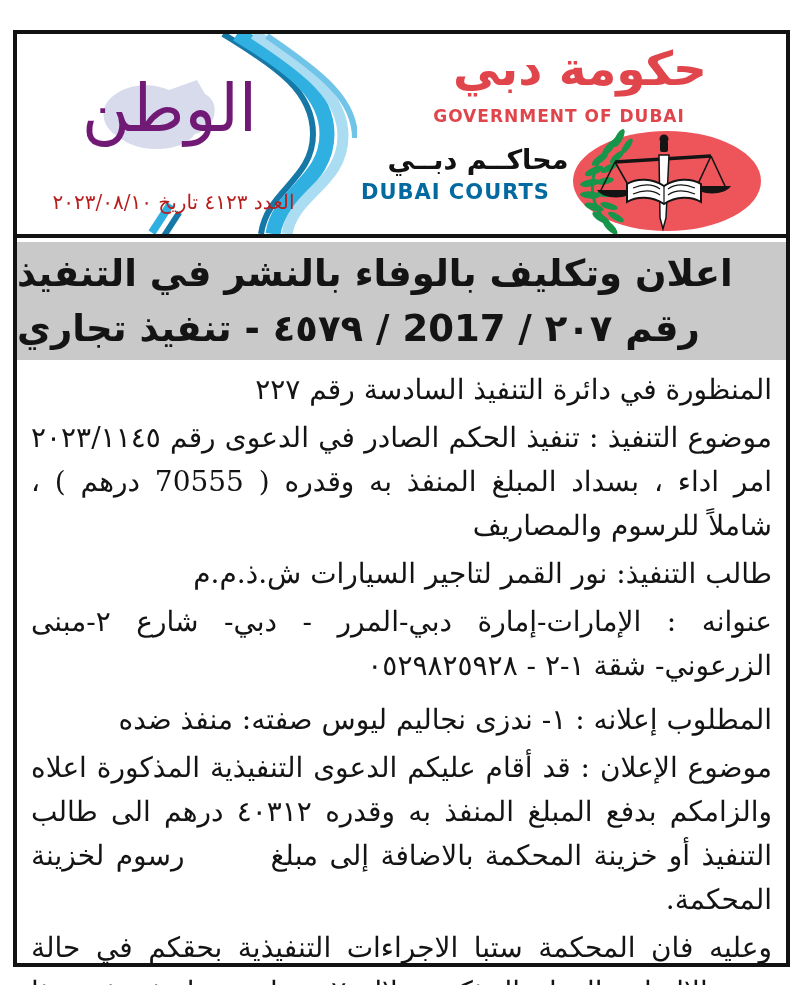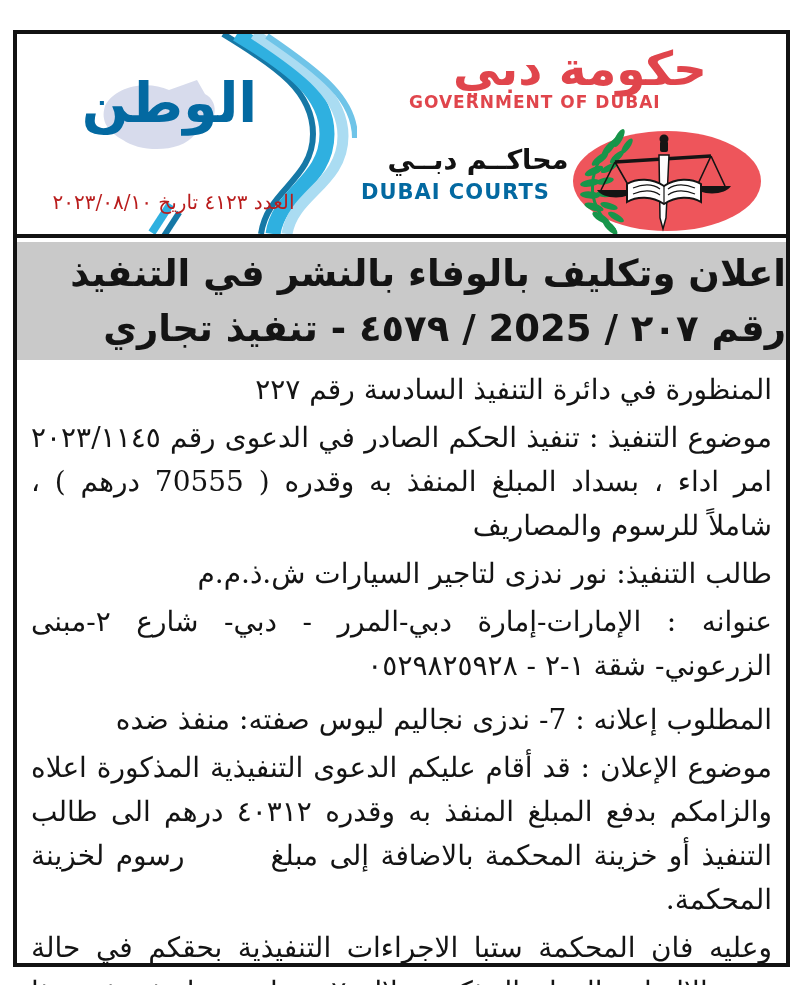--- a/index.html
+++ b/index.html
@@ -4,36 +4,36 @@
 <style>
   html,body{margin:0;padding:0;background:#ffffff;}
   .page{position:relative;width:803px;height:985px;background:#ffffff;overflow:hidden;
         font-family:"DejaVu Sans",sans-serif;}
   .frame{position:absolute;left:13px;top:30px;width:777px;height:937px;
          border:4px solid #121212;background:#ffffff;box-sizing:border-box;}
   
   .header{position:absolute;left:0;top:0;width:100%;height:200px;overflow:hidden;}
   .wave-svg{position:absolute;left:0;top:0;}
   .alwatan{position:absolute;left:40px;top:42px;width:225px;text-align:center;
-           font-size:55px;font-weight:700;color:#0369a1;direction:rtl;line-height:1;}
+           font-size:66px;font-weight:400;color:#701a75;direction:rtl;line-height:1;}
   .issue{position:absolute;left:4px;top:156px;width:305px;text-align:center;
          font-size:20px;color:#b91c1c;direction:rtl;font-family:"DejaVu Serif",serif;}
   .gov-callig{position:absolute;left:400px;top:4px;width:290px;text-align:right;
               font-size:47px;font-weight:700;color:#e0454c;direction:rtl;line-height:1.3;}
-  .gov-en{position:absolute;left:392px;top:58px;width:300px;text-align:left;
+  .gov-en{position:absolute;left:392px;top:72px;width:300px;text-align:center;
           font-size:17px;font-weight:800;color:#e0454c;letter-spacing:1px;}
   .courts-ar{position:absolute;left:356px;top:110px;width:210px;text-align:center;
              font-size:27px;font-weight:700;color:#121212;direction:rtl;}
   .courts-en{position:absolute;left:344px;top:146px;width:230px;text-align:left;
              font-size:21px;font-weight:800;color:#0369a1;letter-spacing:1px;}
   .emblem-svg{position:absolute;left:540px;top:94px;}
   
   .sep{position:absolute;top:200px;left:0;width:100%;height:4px;background:#121212;}
   .titleband{position:absolute;top:208px;left:0;width:100%;height:118px;background:#c9c9c9;
-             text-align:right;direction:rtl;color:#141414;}
+             text-align:left;direction:rtl;color:#141414;}
   .titleband .t1,.titleband .t2{font-size:37px;font-weight:900;line-height:55px;}
   .titleband .t1{padding-top:4px;}
   
   .bodytext{position:absolute;top:330px;left:14px;right:14px;bottom:2px;direction:rtl;
             text-align:justify;font-family:"DejaVu Serif",serif;font-size:28px;
             line-height:44px;color:#141414;}
   .bodytext p{margin:4px 0 4px 0;}
   .bodytext p.gap-top{margin-top:10px;}
   .blank-gap{display:inline-block;width:86px;}
 </style>
@@ -104,27 +104,27 @@
           <path d="M107,58 L107,76 M76,60 C86,56 96,56 103,61 M76,66 C86,62 96,62 103,67
                    M138,60 C128,56 118,56 111,61 M138,66 C128,62 118,62 111,67" stroke="#141414" stroke-width="1.2" fill="none"></path>
         </g>
       </svg>
     </div>
 
     <div class="sep"></div>
 
     <div class="titleband">
       <div class="t1">اعلان وتكليف بالوفاء بالنشر في التنفيذ</div>
-      <div class="t2">رقم ٢٠٧ / 2025 / ٤٥٧٩ - تنفيذ تجاري</div>
+      <div class="t2">رقم ٢٠٧ / 2017 / ٤٥٧٩ - تنفيذ تجاري</div>
     </div>
 
     <div class="bodytext">
       <p>المنظورة في دائرة التنفيذ السادسة رقم ٢٢٧</p>
       <p>موضوع التنفيذ : تنفيذ الحكم الصادر في الدعوى رقم ٢٠٢٣/١١٤٥ امر اداء ، بسداد المبلغ المنفذ به وقدره ( 70555 درهم ) ، شاملاً للرسوم والمصاريف</p>
-      <p>طالب التنفيذ: نور ندزى لتاجير السيارات ش.ذ.م.م</p>
+      <p>طالب التنفيذ: نور القمر لتاجير السيارات ش.ذ.م.م</p>
       <p>عنوانه : الإمارات-إمارة دبي-المرر - دبي- شارع ٢-مبنى الزرعوني- شقة ١-٢ - ٠٥٢٩٨٢٥٩٢٨</p>
-      <p class="gap-top">المطلوب إعلانه : 7- ندزى نجاليم ليوس صفته: منفذ ضده</p>
+      <p class="gap-top">المطلوب إعلانه : ١- ندزى نجاليم ليوس صفته: منفذ ضده</p>
       <p><span>موضوع الإعلان : قد أقام عليكم الدعوى التنفيذية المذكورة اعلاه والزامكم بدفع المبلغ المنفذ به وقدره ٤٠٣١٢ درهم الى طالب التنفيذ أو خزينة المحكمة بالاضافة إلى مبلغ</span><span class="blank-gap"></span><span>رسوم لخزينة المحكمة.</span></p>
       <p>وعليه فان المحكمة ستبا الاجراءات التنفيذية بحقكم في حالة عدم الالتزام بالقرار المذكور خلال ٧ يوما من تاريخ نشر هذا الاعلان.</p>
     </div>
 
   </div>
 </div>
 
 </body></html>

